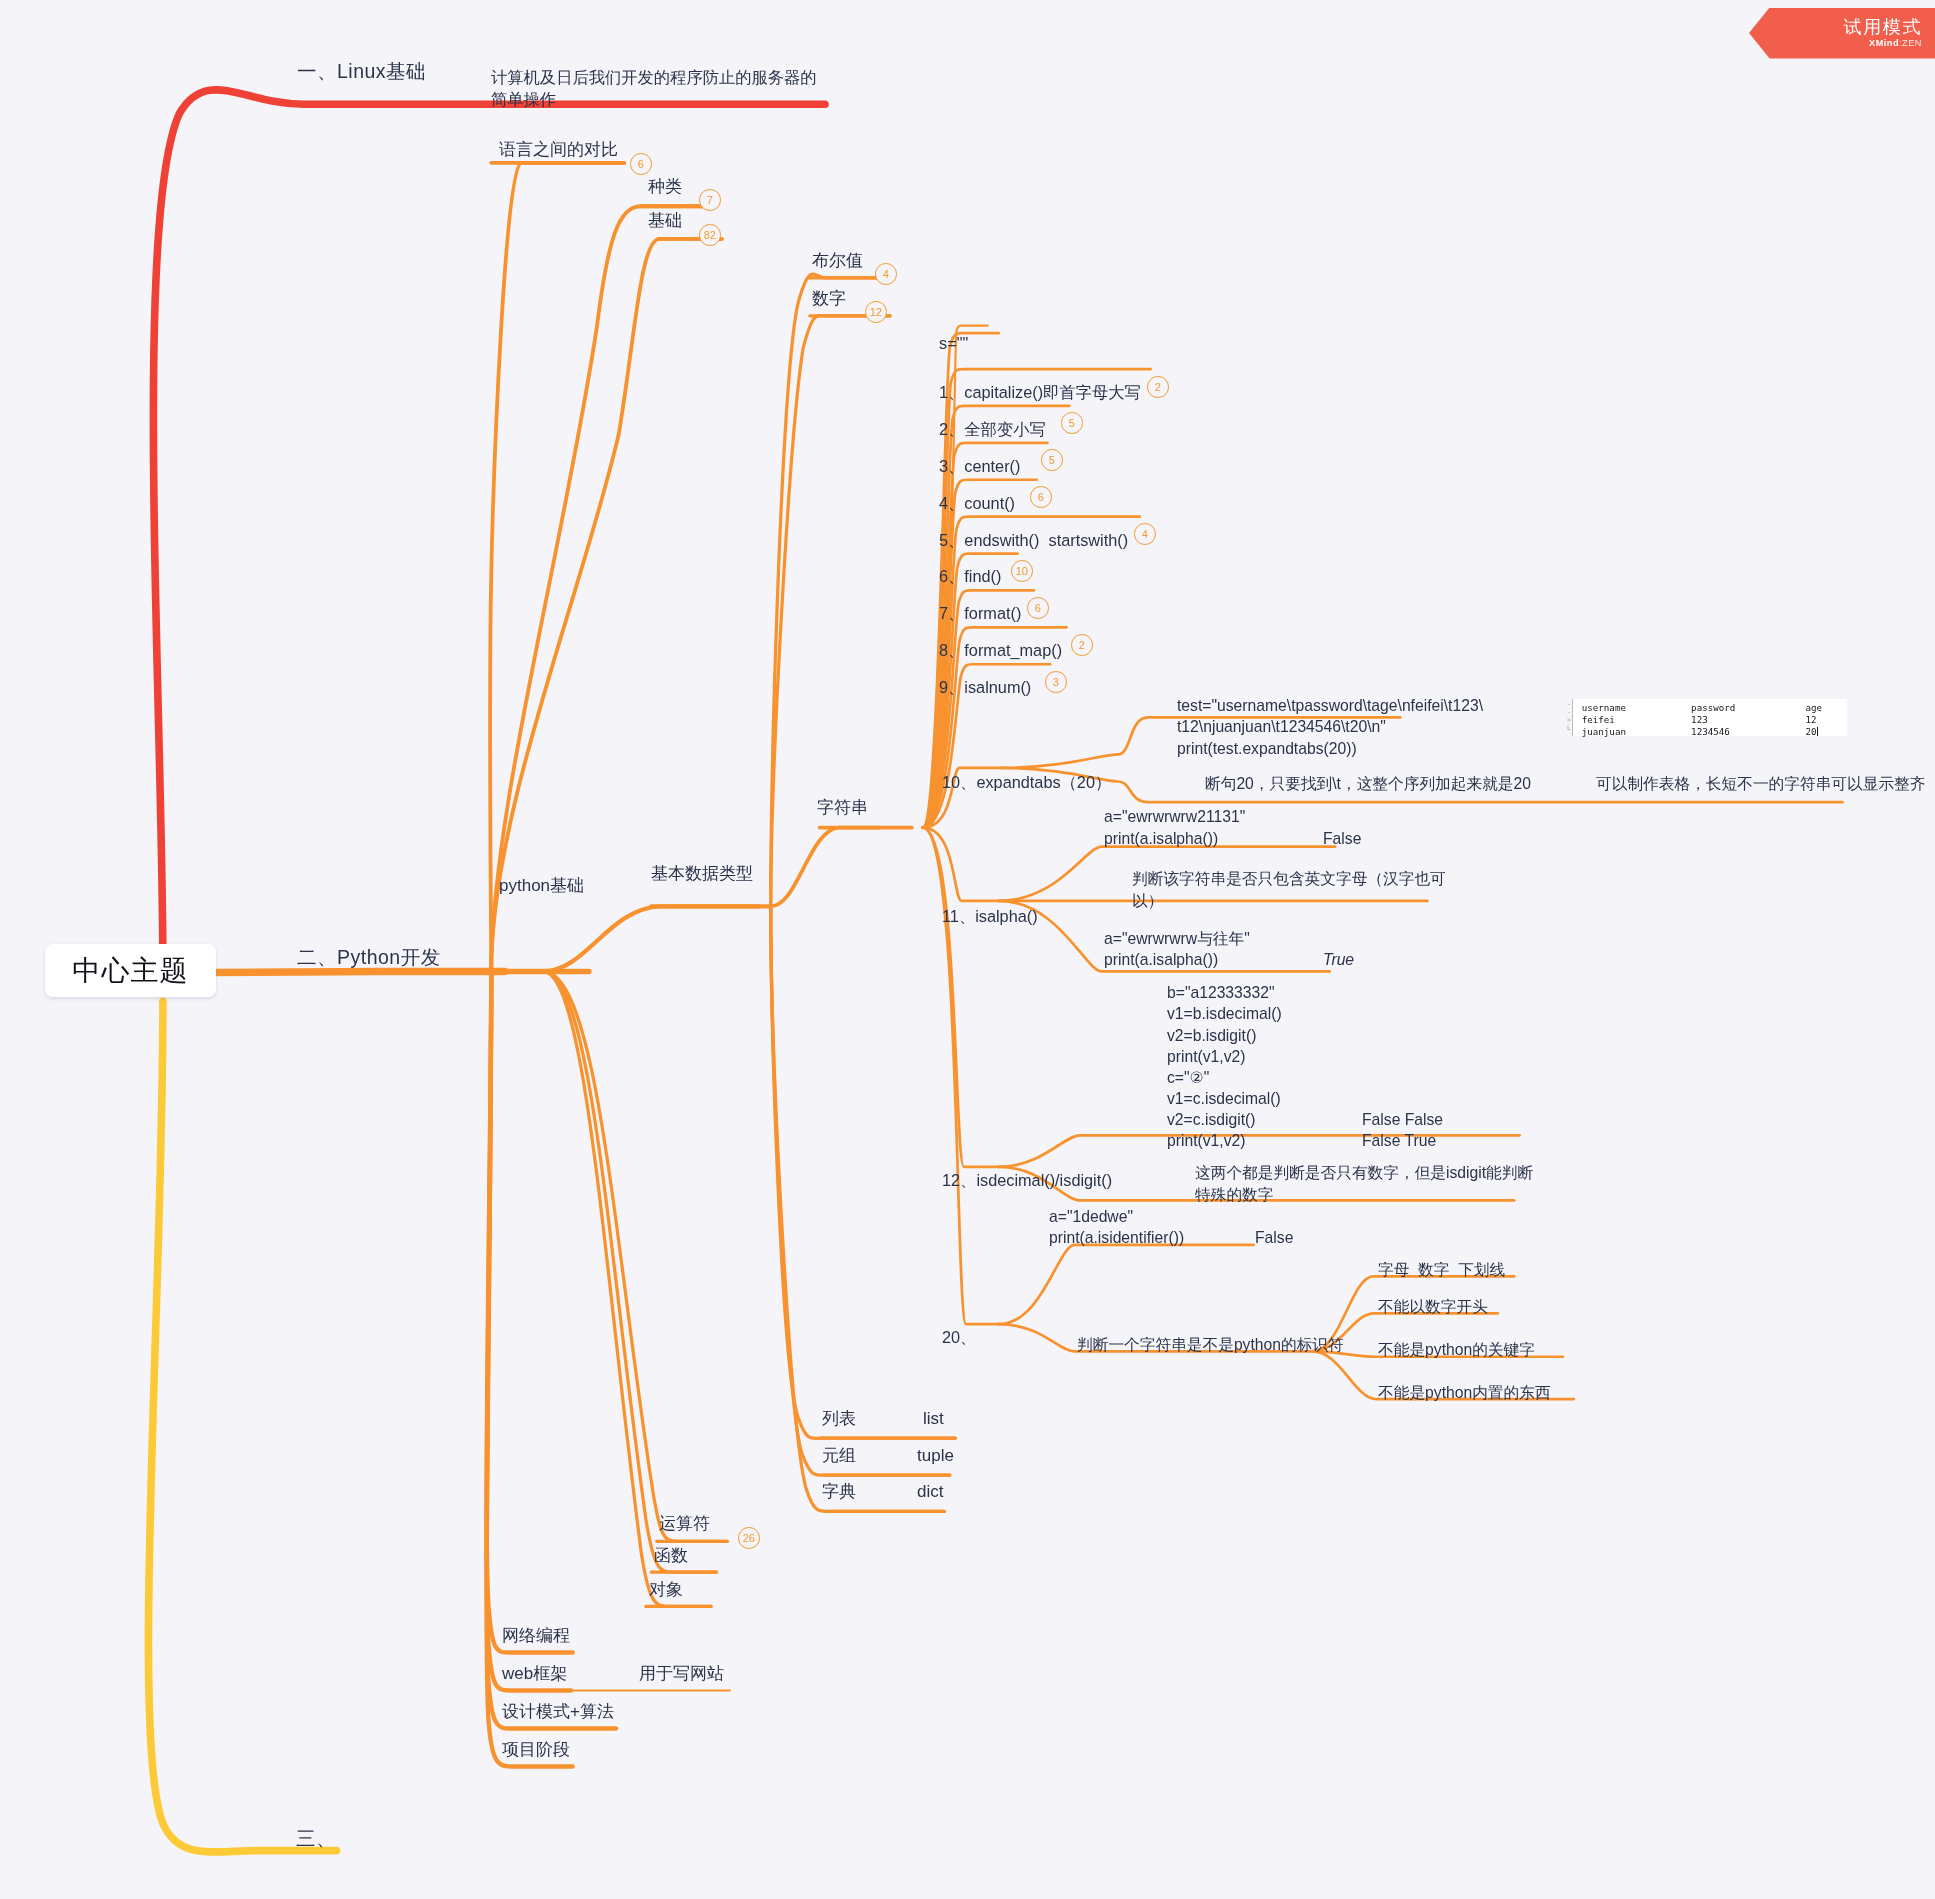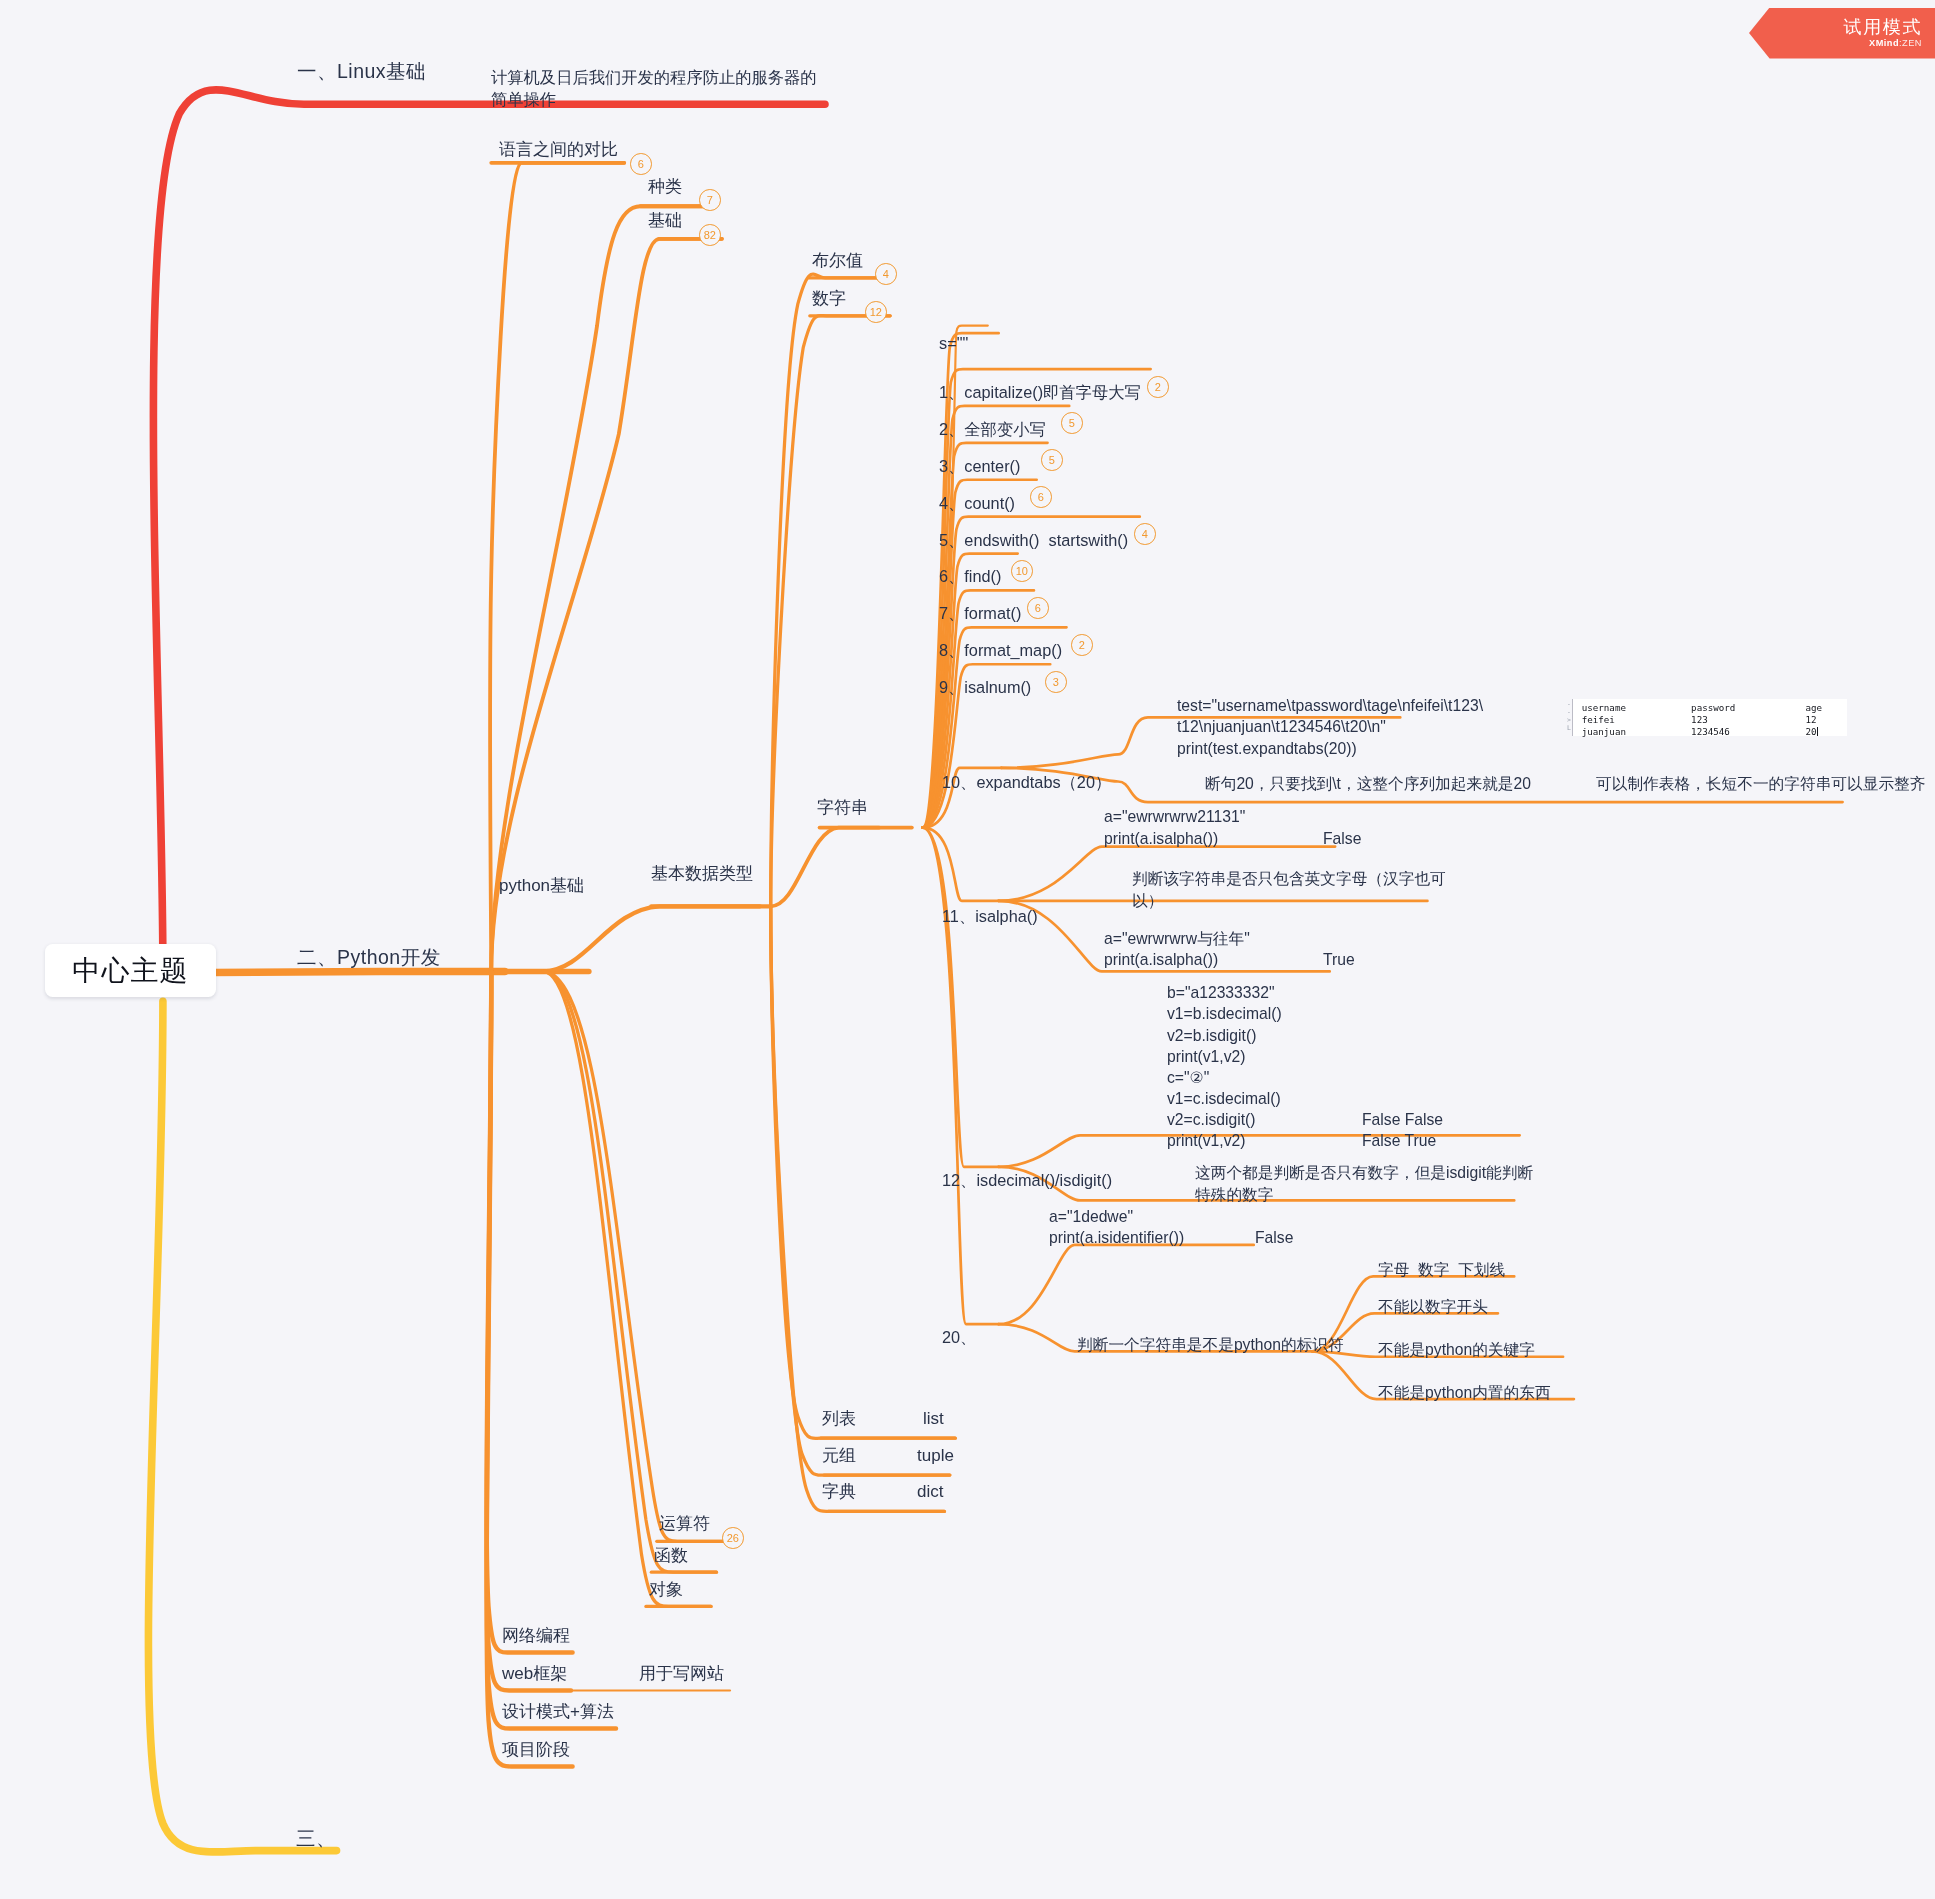--- a/index.html
+++ b/index.html
@@ -215,21 +215,21 @@
   <div class="node t-l2" style="left:822px;top:1407px;">列表</div>
   <div class="node t-l2" style="left:923px;top:1407px;">list</div>
 
   <div class="node t-l2" style="left:822px;top:1444px;">元组</div>
   <div class="node t-l2" style="left:917px;top:1444px;">tuple</div>
 
   <div class="node t-l2" style="left:822px;top:1480px;">字典</div>
   <div class="node t-l2" style="left:917px;top:1480px;">dict</div>
 
   <div class="node t-l2" style="left:659px;top:1512px;">运算符</div>
-  <div class="badge" style="left:722px;top:1527px;">26</div>
+  <div class="badge" style="left:738px;top:1527px;">26</div>
   <div class="node t-l2" style="left:654px;top:1544px;">函数</div>
   <div class="node t-l2" style="left:649px;top:1578px;">对象</div>
 
   <div class="node t-l2" style="left:502px;top:1624px;">网络编程</div>
   <div class="node t-l2" style="left:502px;top:1662px;">web框架</div>
   <div class="node t-l2" style="left:639px;top:1662px;">用于写网站</div>
   <div class="node t-l2" style="left:502px;top:1700px;">设计模式+算法</div>
   <div class="node t-l2" style="left:502px;top:1738px;">项目阶段</div>
 
   <div class="node t-l3" style="left:939px;top:312px;">s=""</div>
@@ -287,21 +287,21 @@
     </div>
   </div>
 
   <div class="node t-l3" style="left:942px;top:885px;">11、isalpha()</div>
   <div class="node t-code" style="left:1104px;top:806px;">a="ewrwrwrw21131"</div>
   <div class="node t-code" style="left:1104px;top:828px;">print(a.isalpha())</div>
   <div class="node t-code" style="left:1323px;top:828px;">False</div>
   <div class="node nw t-note" style="left:1104px;top:868px;width:326px;">判断该字符串是否只包含英文字母（汉字也可以）</div>
   <div class="node t-code" style="left:1104px;top:928px;">a="ewrwrwrw与往年"</div>
   <div class="node t-code" style="left:1104px;top:949px;">print(a.isalpha())</div>
-  <div class="node t-code" style="left:1323px;top:949px;">True</div>
+  <div class="node t-code" style="left:1323px;top:949px;font-style:italic;">True</div>
 
   <div class="node t-l3" style="left:942px;top:1149px;">12、isdecimal()/isdigit()</div>
   <div class="node t-code" style="left:1167px;top:982px;">b="a12333332"</div>
   <div class="node t-code" style="left:1167px;top:1003px;">v1=b.isdecimal()</div>
   <div class="node t-code" style="left:1167px;top:1025px;">v2=b.isdigit()</div>
   <div class="node t-code" style="left:1167px;top:1046px;">print(v1,v2)</div>
   <div class="node t-code" style="left:1167px;top:1067px;">c="②"</div>
   <div class="node t-code" style="left:1167px;top:1088px;">v1=c.isdecimal()</div>
   <div class="node t-code" style="left:1167px;top:1109px;">v2=c.isdigit()</div>
   <div class="node t-code" style="left:1167px;top:1130px;">print(v1,v2)</div>

